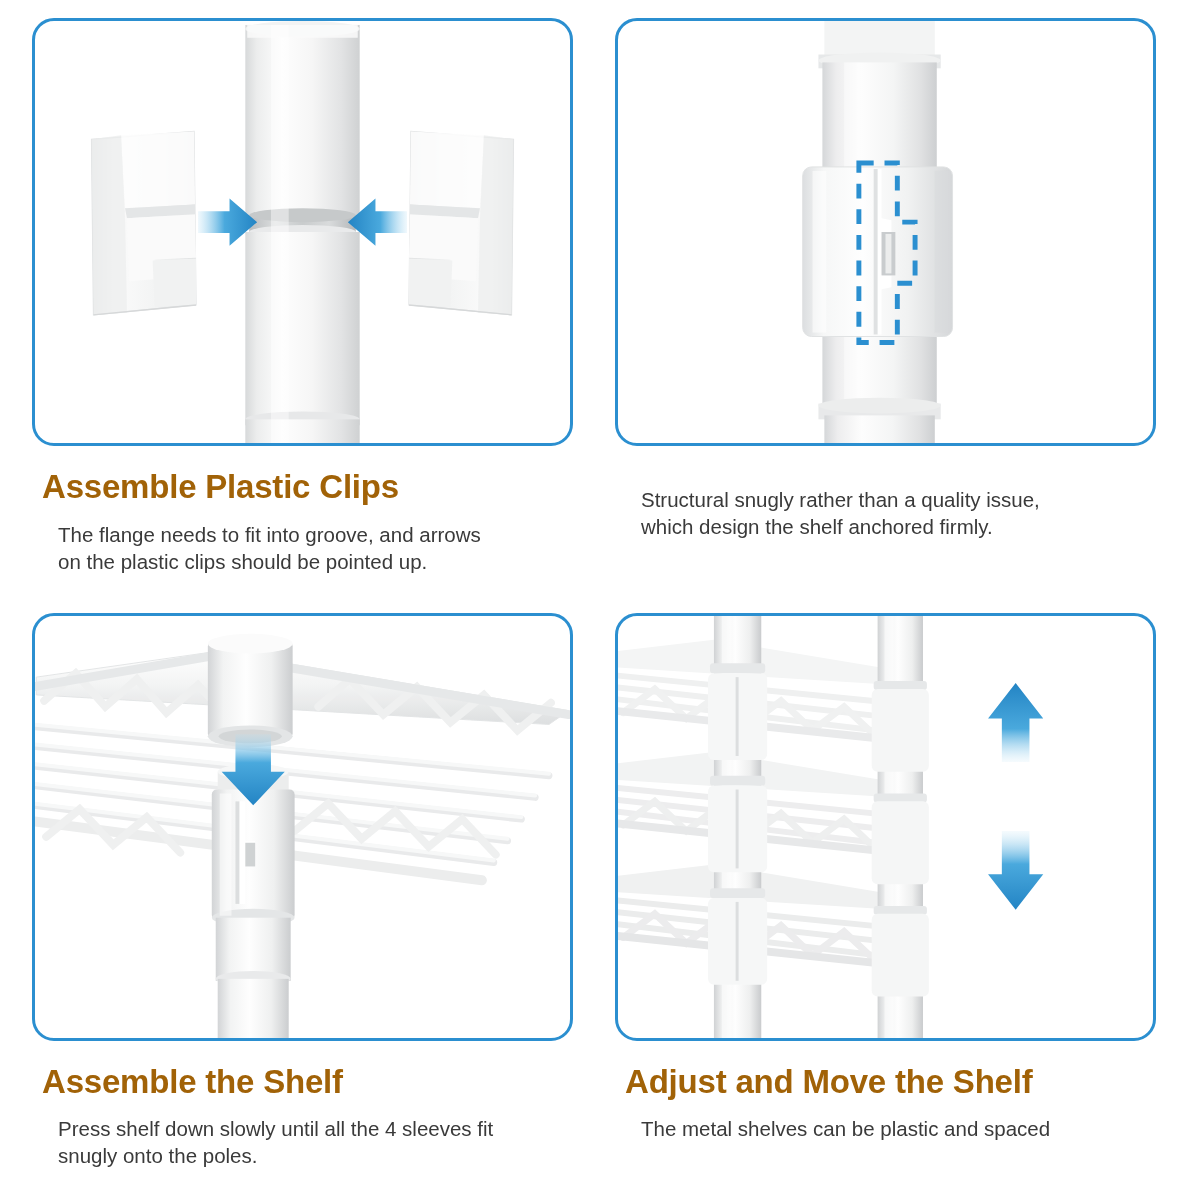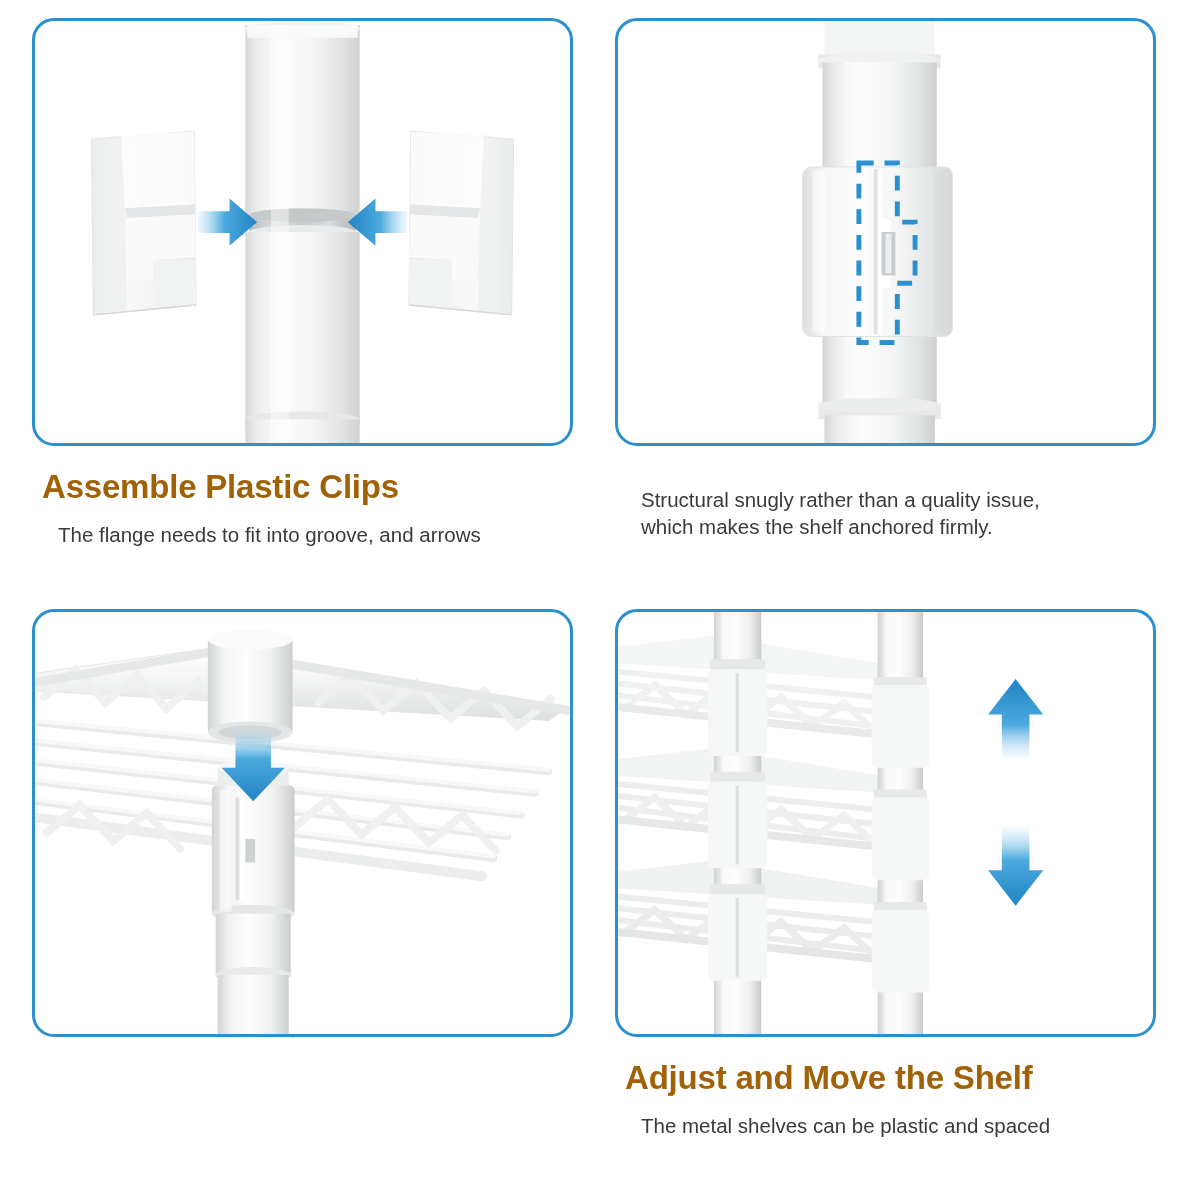--- a/index.html
+++ b/index.html
@@ -158,20 +158,21 @@
         </g>
         <g>
           <path d="M376 193 L344 193 L344 180 L316 204 L344 228 L344 215 L376 215 Z" fill="url(#arrowLG)"></path>
         </g>
       </svg>
     </div>
     <div class="caption">
       <h2 class="caption-title">Assemble Plastic Clips</h2>
       <p class="caption-body">
         <span>The flange needs to fit into groove, and arrows</span>
+        <span>on the plastic clips should be pointed up.</span>
       </p>
     </div>
   </div>
 
   <div class="panel">
     <div class="figure">
       <svg viewBox="0 0 540 428" preserveAspectRatio="xMidYMid meet">
         <defs>
           <linearGradient id="pole2G" x1="0" y1="0" x2="1" y2="0">
             <stop offset="0%" stop-color="#d5d7d9"></stop>
@@ -213,21 +214,21 @@
         </g>
 
         <g fill="none" stroke="#2b8fd0" stroke-width="5" stroke-dasharray="15 11" stroke-linecap="butt">
           <path d="M243 144 L282 144 L282 204 L300 204 L300 266 L282 266 L282 326 L243 326 Z"></path>
         </g>
       </svg>
     </div>
     <div class="caption">
       <p class="caption-body">
         <span>Structural snugly rather than a quality issue,</span>
-        <span>which makes the shelf anchored firmly.</span>
+        <span>which design the shelf anchored firmly.</span>
       </p>
     </div>
   </div>
 
   <div class="panel">
     <div class="figure">
       <svg viewBox="0 0 540 428" preserveAspectRatio="xMidYMid meet">
         <defs>
           <linearGradient id="wireG" x1="0" y1="0" x2="0" y2="1">
             <stop offset="0%" stop-color="#ffffff"></stop>
@@ -308,20 +309,27 @@
 
           <rect x="182" y="306" width="76" height="64" fill="url(#pole3G)"></rect>
           <ellipse cx="220" cy="368" rx="38" ry="8" fill="#e9eaeb"></ellipse>
           <rect x="184" y="368" width="72" height="60" fill="url(#pole3G)"></rect>
         </g>
 
         <g>
           <path d="M202 120 L238 120 L238 158 L252 158 L220 192 L188 158 L202 158 Z" fill="url(#arrowDG)"></path>
         </g>
       </svg>
+    </div>
+    <div class="caption">
+      <h2 class="caption-title">Assemble the Shelf</h2>
+      <p class="caption-body">
+        <span>Press shelf down slowly until all the 4 sleeves fit</span>
+        <span>snugly onto the poles.</span>
+      </p>
     </div>
   </div>
 
   <div class="panel">
     <div class="figure">
       <svg viewBox="0 0 540 428" preserveAspectRatio="xMidYMid meet">
         <defs>
           <linearGradient id="pole4G" x1="0" y1="0" x2="1" y2="0">
             <stop offset="0%" stop-color="#d0d2d4"></stop>
             <stop offset="18%" stop-color="#f1f2f2"></stop>

